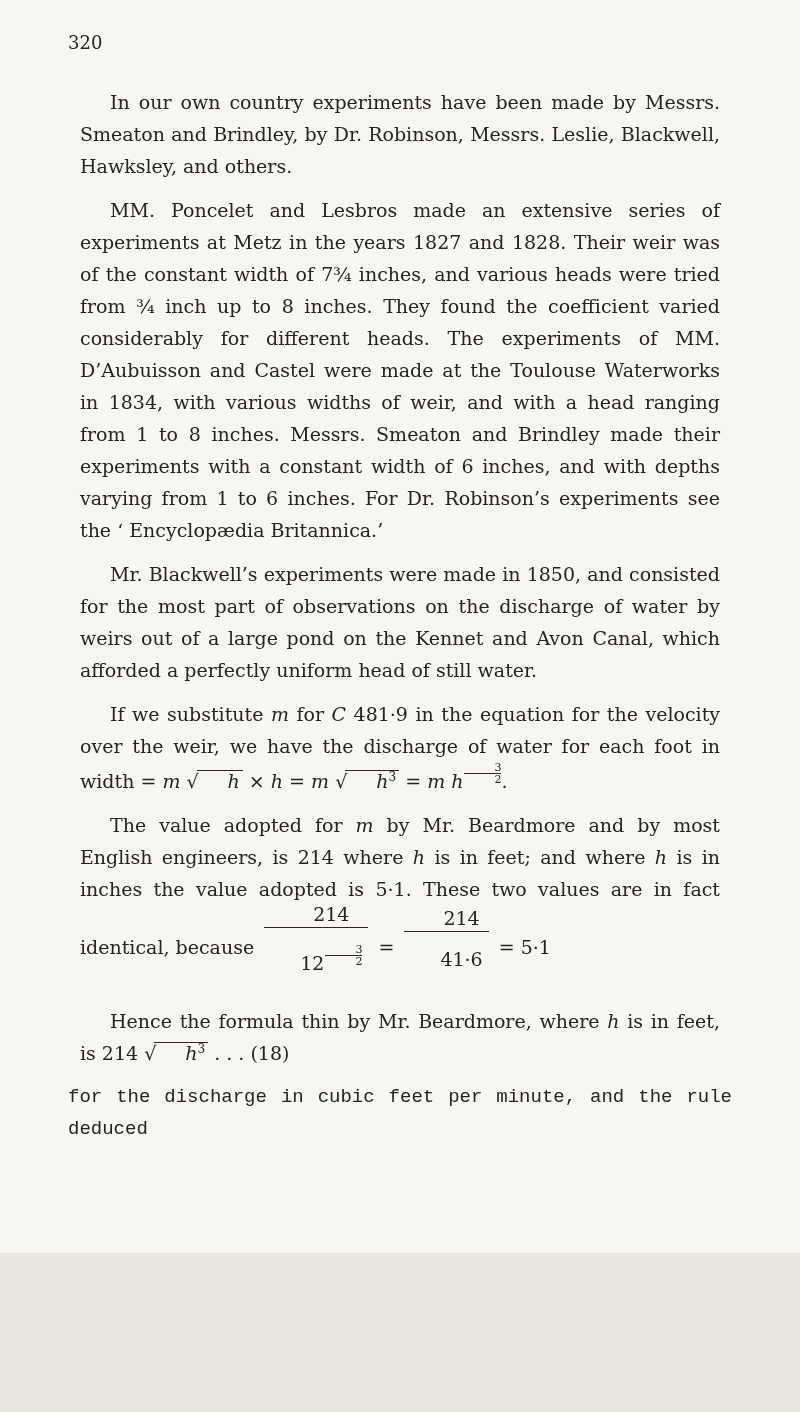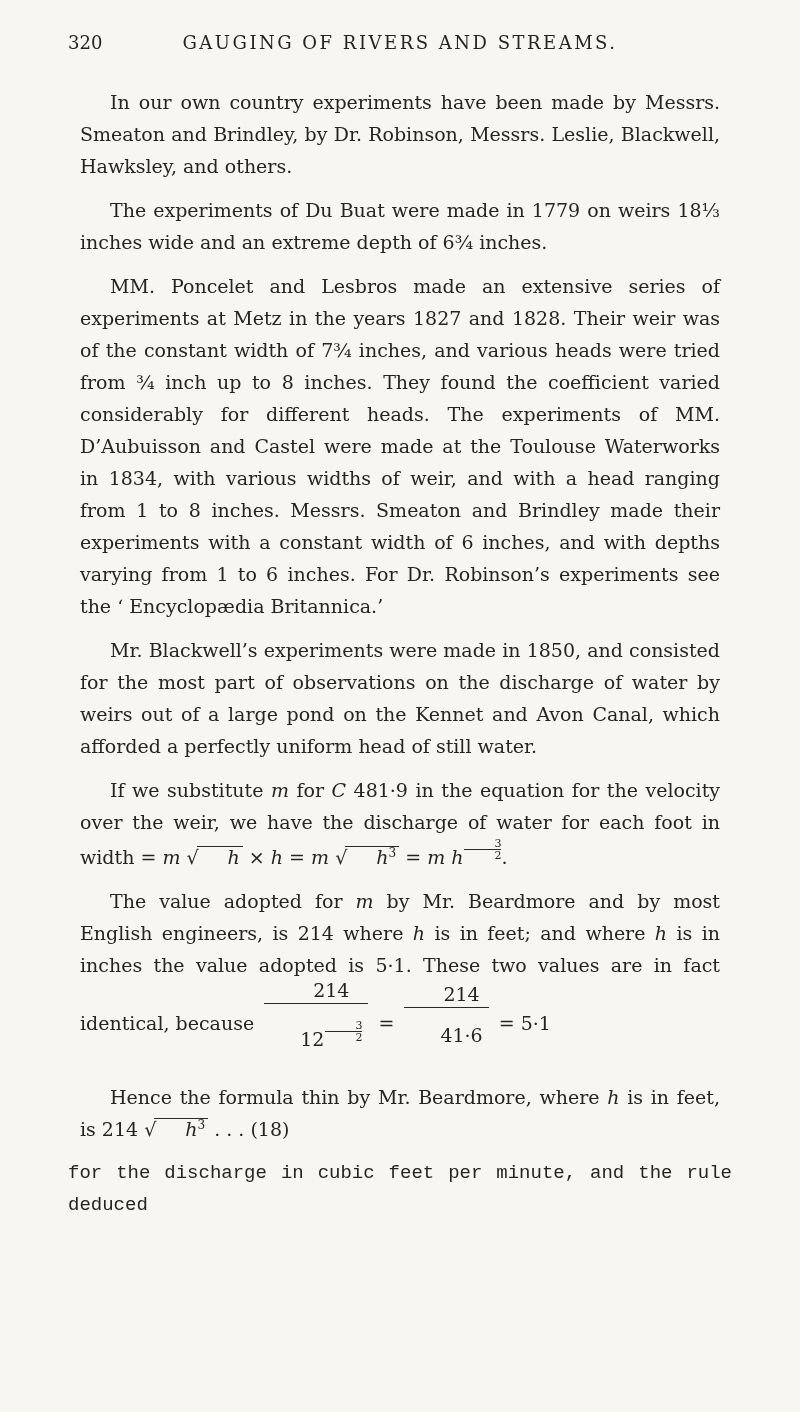--- a/index.html
+++ b/index.html
@@ -1,19 +1,19 @@
 <!DOCTYPE html>
 <html><head>
 <meta charset="utf-8">
 <style>
   * { margin: 0; padding: 0; box-sizing: border-box; }
   html, body { background: #e9e6df; }
   .page {
     width: 800px;
-    height: 1412px;
+    height: 1253px;
     margin: 0 auto;
     background: #f8f6f0;
     color: #262421;
     font-family: "DejaVu Serif", "Liberation Serif", serif;
     font-size: 19px;
     line-height: 32px;
     padding: 30px 68px 0 68px;
     text-align: justify;
     overflow: hidden;
   }
@@ -66,28 +66,26 @@
   .frac .num { display: block; padding: 0 6px; }
   .frac .den { display: block; padding: 16px 6px; border-top: 1.6px solid #2b2825; }
 </style>
 </head>
 <body>
 
 <div class="page">
 
   <div class="header">
     <span class="pagenum">320</span>
-    <span class="running-title">GAUGING OF RIVERS AND STREAMS.</span>
   </div>
 
   <div class="body">
 
     <p class="para"><span>In our own country experiments have been made by Messrs. Smeaton and Brindley, by Dr. Robinson, Messrs. Leslie, Blackwell, Hawksley, and others.</span></p>
 
-    <p class="para"><span>The experiments of Du Buat were made in 1779 on weirs 18⅓ inches wide and an extreme depth of 6¾ inches.</span></p>
 
     <p class="para"><span>MM. Poncelet and Lesbros made an extensive series of experiments at Metz in the years 1827 and 1828. Their weir was of the constant width of 7¾ inches, and various heads were tried from ¾ inch up to 8 inches. They found the coefficient varied considerably for different heads. The experiments of MM. D’Aubuisson and Castel were made at the Toulouse Waterworks in 1834, with various widths of weir, and with a head ranging from 1 to 8 inches. Messrs. Smeaton and Brindley made their experiments with a constant width of 6 inches, and with depths varying from 1 to 6 inches. For Dr. Robinson’s experiments see the ‘ Encyclopædia Britannica.’</span></p>
 
     <p class="para"><span>Mr. Blackwell’s experiments were made in 1850, and consisted for the most part of observations on the discharge of water by weirs out of a large pond on the Kennet and Avon Canal, which afforded a perfectly uniform head of still water.</span></p>
 
 
     <p class="para"><span>If we substitute </span><i class="var">m</i><span> for </span><i class="var">C</i><span> 481·9 in the equation for the velocity over the weir, we have the discharge of water for each foot in width = </span><i class="var">m</i><span class="rad"><span> √</span><span class="radicand"><i class="var">h</i></span></span><span> × </span><i class="var">h</i><span> = </span><i class="var">m</i><span class="rad"><span> √</span><span class="radicand"><i class="var">h</i><sup class="exp">3</sup></span></span><span> = </span><i class="var">m</i><span> </span><i class="var">h</i><span class="supfrac"><span class="n">3</span><span class="d">2</span></span><span>.</span></p>
 
     <p class="para"><span>The value adopted for </span><i class="var">m</i><span> by Mr. Beardmore and by most English engineers, is 214 where </span><i class="var">h</i><span> is in feet; and where </span><i class="var">h</i><span> is in inches the value adopted is 5·1. These two values are in fact identical, because </span><span class="frac"><span class="num">214</span><span class="den"><span>12</span><span class="supfrac"><span class="n">3</span><span class="d">2</span></span></span></span><span> = </span><span class="frac"><span class="num">214</span><span class="den">41·6</span></span><span> = 5·1</span></p>
 

